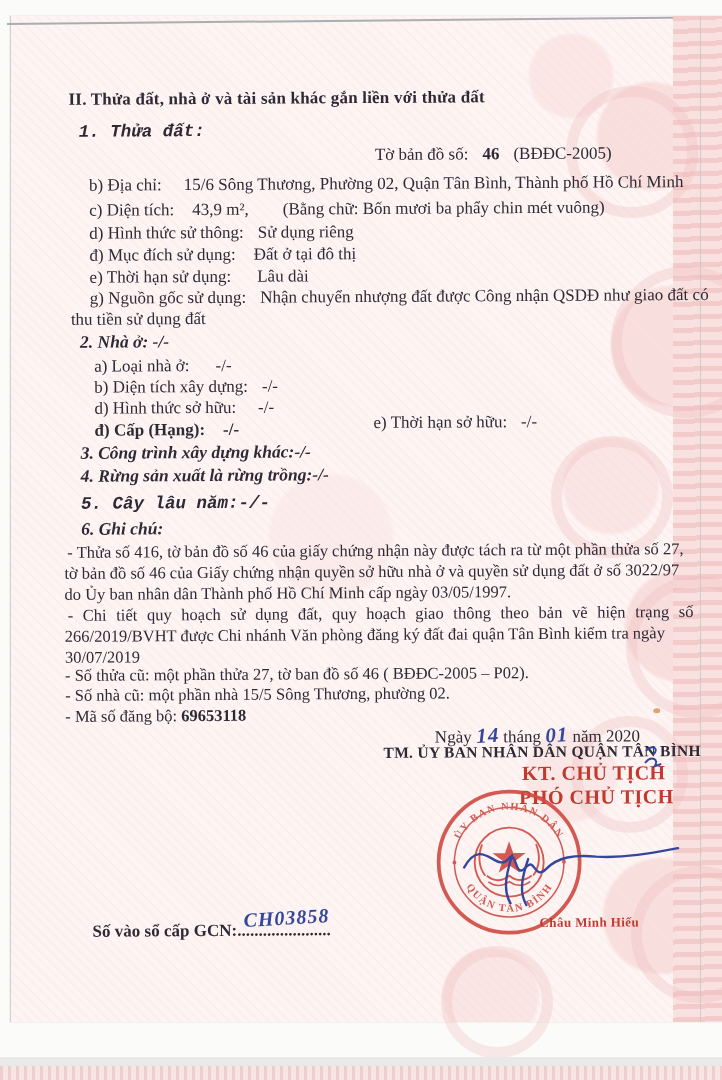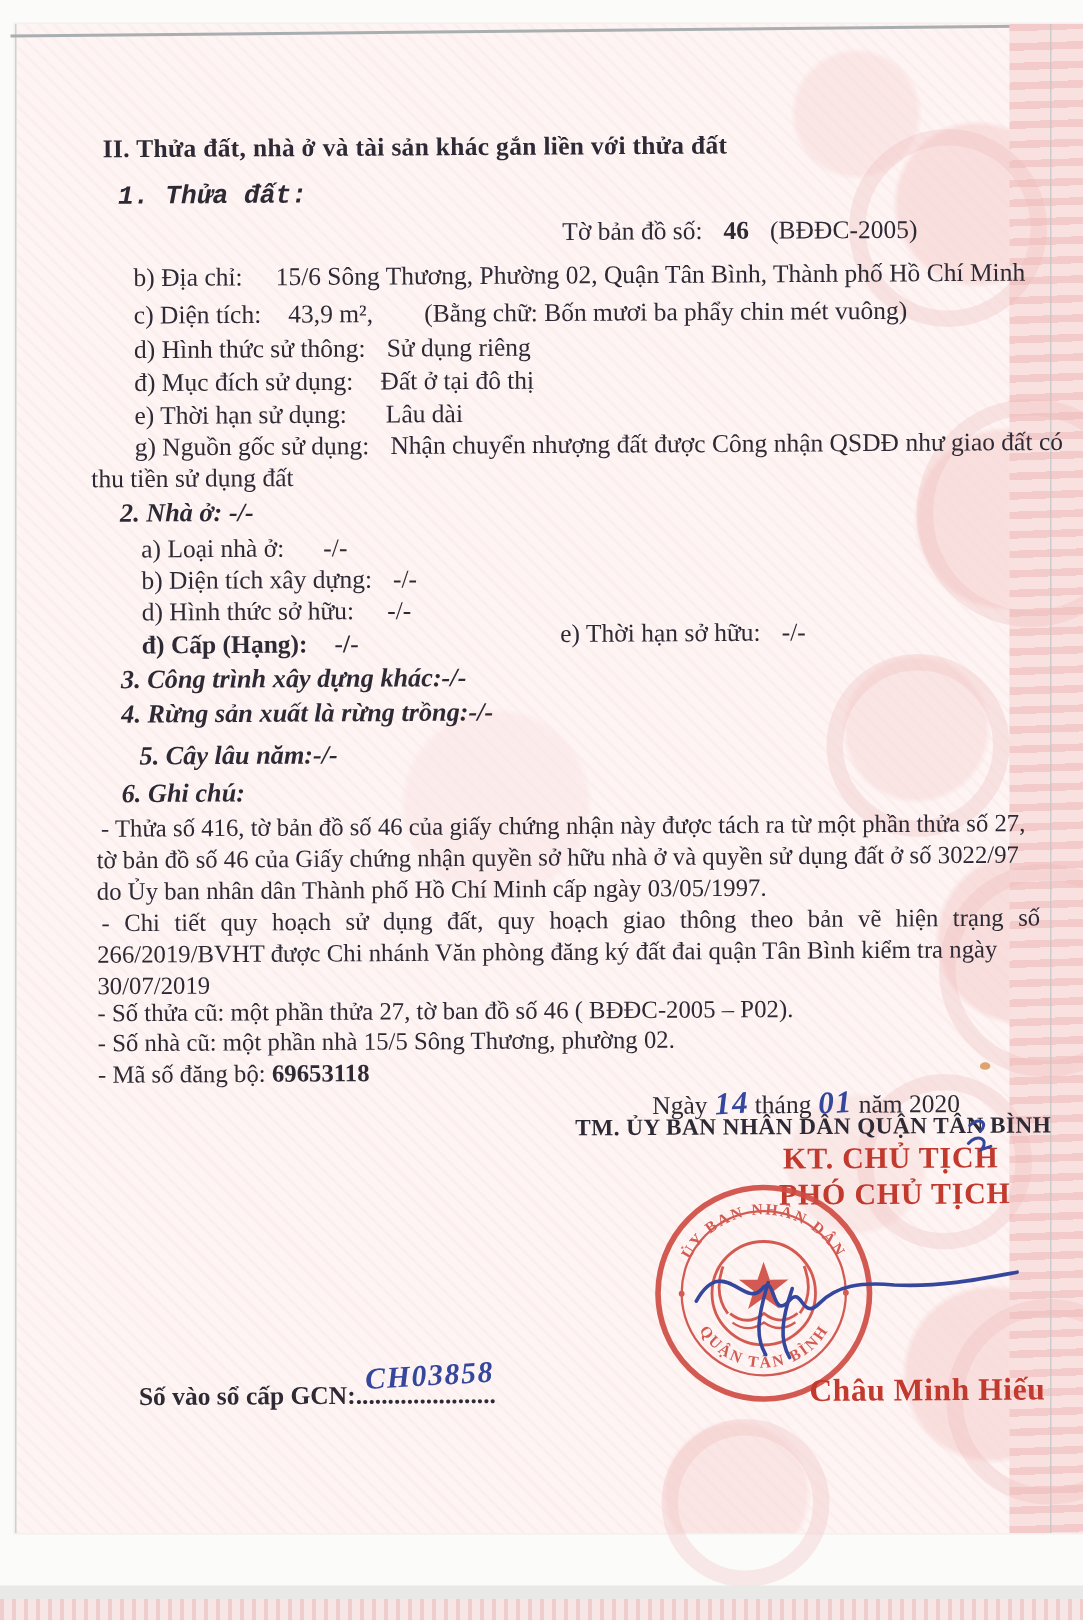--- a/index.html
+++ b/index.html
@@ -102,21 +102,21 @@
       <span>đ) Mục đích sử dụng:</span><span class="ml18">Đất ở tại đô thị</span>
     </div>
 
     <div class="line" style="left:77px;top:250px;">
       <span>e) Thời hạn sử dụng:</span><span class="ml26">Lâu dài</span>
     </div>
 
     <div class="line" style="left:77px;top:271px;">
       <span>g) Nguồn gốc sử dụng:</span><span class="ml14">Nhận chuyển nhượng đất được Công nhận QSDĐ như giao đất có</span>
     </div>
-    <div class="line" style="left:48px;top:292px;">thu tiền sử dụng đất</div>
+    <div class="line" style="left:58px;top:292px;">thu tiền sử dụng đất</div>
 
     <div class="line bi" style="left:67px;top:314px;">2. Nhà ở: -/-</div>
 
     <div class="line" style="left:81px;top:339px;font-family:Liberation Serif, serif;">
       <span>a) Loại nhà ở:</span><span class="ml26">-/-</span>
     </div>
     <div class="line" style="left:81px;top:360px;">
       <span>b) Diện tích xây dựng:</span><span class="ml14">-/-</span>
     </div>
     <div class="line" style="left:81px;top:381px;">
@@ -124,21 +124,21 @@
     </div>
     <div class="line" style="left:81px;top:403px;font-weight:bold;">
       <span>đ) Cấp (Hạng):</span><span class="ml18">-/-</span>
     </div>
     <div class="line" style="left:360px;top:397px;">
       <span>e) Thời hạn sở hữu:</span><span class="ml14">-/-</span>
     </div>
 
     <div class="line bi" style="left:67px;top:425px;">3. Công trình xây dựng khác:-/-</div>
     <div class="line bi" style="left:67px;top:448px;">4. Rừng sản xuất là rừng trồng:-/-</div>
-    <div class="line bi" style="left:79px;top:476px;">5. Cây lâu năm:-/-</div>
+    <div class="line bi" style="left:67px;top:476px;font-family:Liberation Mono, monospace;">5. Cây lâu năm:-/-</div>
     <div class="line bi" style="left:67px;top:501px;">6. Ghi chú:</div>
 
     <div class="line sm" style="left:53px;top:525px;">- Thửa số 416, tờ bản đồ số 46 của giấy chứng nhận này được tách ra từ một phần thửa số 27,</div>
     <div class="line sm" style="left:50px;top:546px;">tờ bản đồ số 46 của Giấy chứng nhận quyền sở hữu nhà ở và quyền sử dụng đất ở số 3022/97</div>
     <div class="line sm" style="left:50px;top:567px;">do Ủy ban nhân dân Thành phố Hồ Chí Minh cấp ngày 03/05/1997.</div>
     <div class="line sm wide" style="left:53px;top:588px;">- Chi tiết quy hoạch sử dụng đất, quy hoạch giao thông theo bản vẽ hiện trạng số</div>
     <div class="line sm" style="left:50px;top:609px;">266/2019/BVHT được Chi nhánh Văn phòng đăng ký đất đai quận Tân Bình kiểm tra ngày</div>
     <div class="line sm" style="left:50px;top:630px;">30/07/2019</div>
     <div class="line sm" style="left:50px;top:648px;">- Số thửa cũ: một phần thửa 27, tờ ban đồ số 46  ( BĐĐC-2005 – P02).</div>
     <div class="line sm" style="left:50px;top:668px;">- Số nhà cũ: một phần nhà 15/5 Sông Thương, phường 02.</div>
@@ -195,21 +195,21 @@
     </svg>
 
     <svg class="penmark" viewBox="0 0 22 26" aria-hidden="true">
       <g fill="none" stroke="#35479d" stroke-width="2" stroke-linecap="round">
         <path d="M 3,7 C 9,1 16,5 10,11"></path>
         <path d="M 2,19 C 8,12 16,16 11,23 L 17,21"></path>
       </g>
     </svg>
     <div class="straydot"></div>
 
-    <div class="line b red" style="left:523px;top:900px;font-size:21px;letter-spacing:.4px;">Châu Minh Hiếu</div>
+    <div class="line b red" style="left:523px;top:900px;font-size:13px;letter-spacing:.4px;">Châu Minh Hiếu</div>
 
     <div class="line b" style="left:76px;top:904px;">
       <span>Số vào sổ cấp GCN:</span><span class="gcn-dots"><span>......................</span><span class="hw gcn-num">CH03858</span></span>
     </div>
 
   </div>
 </div>
 
 <div class="scan-gray-band"></div>
 <div class="scan-next-page"></div>

